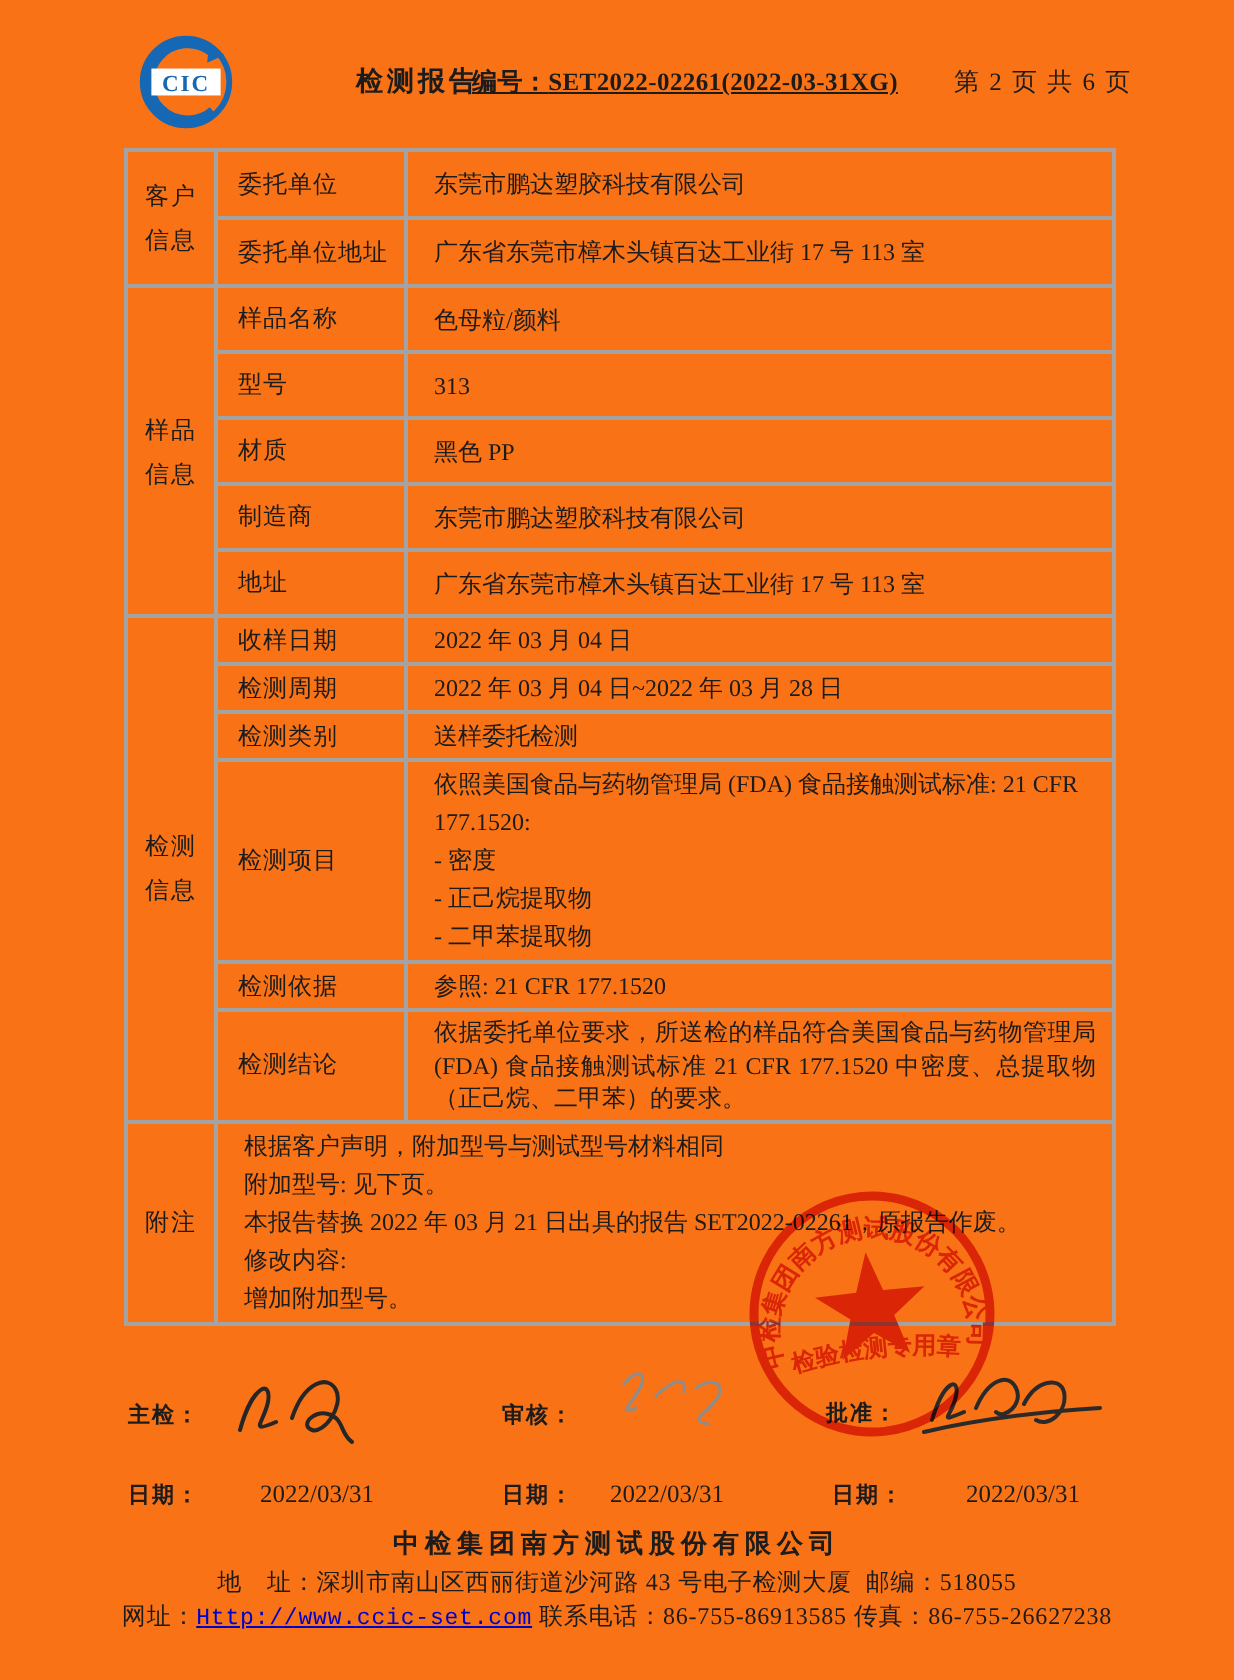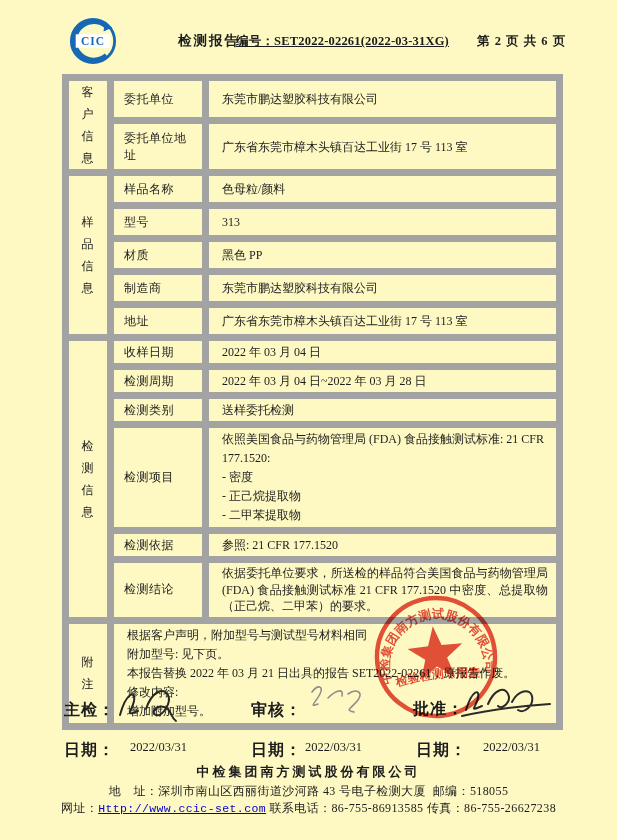--- a/index.html
+++ b/index.html
@@ -1,37 +1,37 @@
 <!DOCTYPE html>
 <html><head>
 <meta charset="utf-8">
 <style>
   html,body{margin:0;padding:0;background:#ffffff;}
   .page{
-    position:relative;width:617px;height:840px;background:#fef9c3;overflow:hidden;
+    position:relative;width:617px;height:840px;background:#f97316;overflow:hidden;
     font-family:"Liberation Serif","DejaVu Serif",serif;color:#1c1c1c;
   }
   
   .logo{position:absolute;left:62px;top:16px;width:62px;height:50px;}
   .hdr-title{position:absolute;left:150px;top:32px;font-size:13.5px;font-weight:bold;letter-spacing:2px;margin-left:28px;}
   .hdr-no{position:absolute;left:236px;top:33px;font-size:12.5px;font-weight:bold;letter-spacing:.2px;text-decoration:underline;}
-  .hdr-page{position:absolute;left:477px;top:33px;font-size:12.5px;font-weight:bold;letter-spacing:1px;}
+  .hdr-page{position:absolute;left:477px;top:33px;font-size:12.5px;font-weight:normal;letter-spacing:1px;}
   
   table.rpt{position:absolute;left:62px;top:74px;width:494px;border-collapse:collapse;
     table-layout:fixed;font-size:12px;}
-  table.rpt td{border:7px solid #a3a3a3;vertical-align:middle;overflow:hidden;}
+  table.rpt td{border:2px solid #a3a3a3;vertical-align:middle;overflow:hidden;}
   td.sec{text-align:center;padding:0 8px;line-height:22px;word-break:break-all;letter-spacing:1px;}
   td.fld{padding:0 4px 0 10px;letter-spacing:.5px;}
   td.val{padding:2px 8px 2px 13px;line-height:18px;}
   td.val.pre{white-space:pre-line;line-height:19px;vertical-align:middle;}
   td.val.concl{line-height:16.5px;text-align:justify;}
   tr.h34{height:34px}tr.h33{height:33px}tr.h24{height:24px}
   tr.h95{height:95px}tr.h23{height:23px}tr.h50{height:50px}tr.h94{height:94px}
   
-  .sig-label{position:absolute;font-size:16px;font-weight:bold;letter-spacing:1px;}
+  .sig-label{position:absolute;font-size:11px;font-weight:bold;letter-spacing:1px;}
   .sig-svg{position:absolute;}
   .date-val{position:absolute;font-size:12.5px;}
   
   .stamp{position:absolute;left:373px;top:594px;width:126px;height:126px;
     opacity:.88;mix-blend-mode:multiply;transform:rotate(-6deg);pointer-events:none;}
   
   .ftr{position:absolute;left:0;width:617px;text-align:center;}
   .ftr-co{top:763px;font-size:13px;font-weight:bold;letter-spacing:3px;}
   .ftr-line{top:783px;font-size:12px;letter-spacing:.4px;}
   .ftr-line2{top:800px;font-size:12px;letter-spacing:.4px;}

